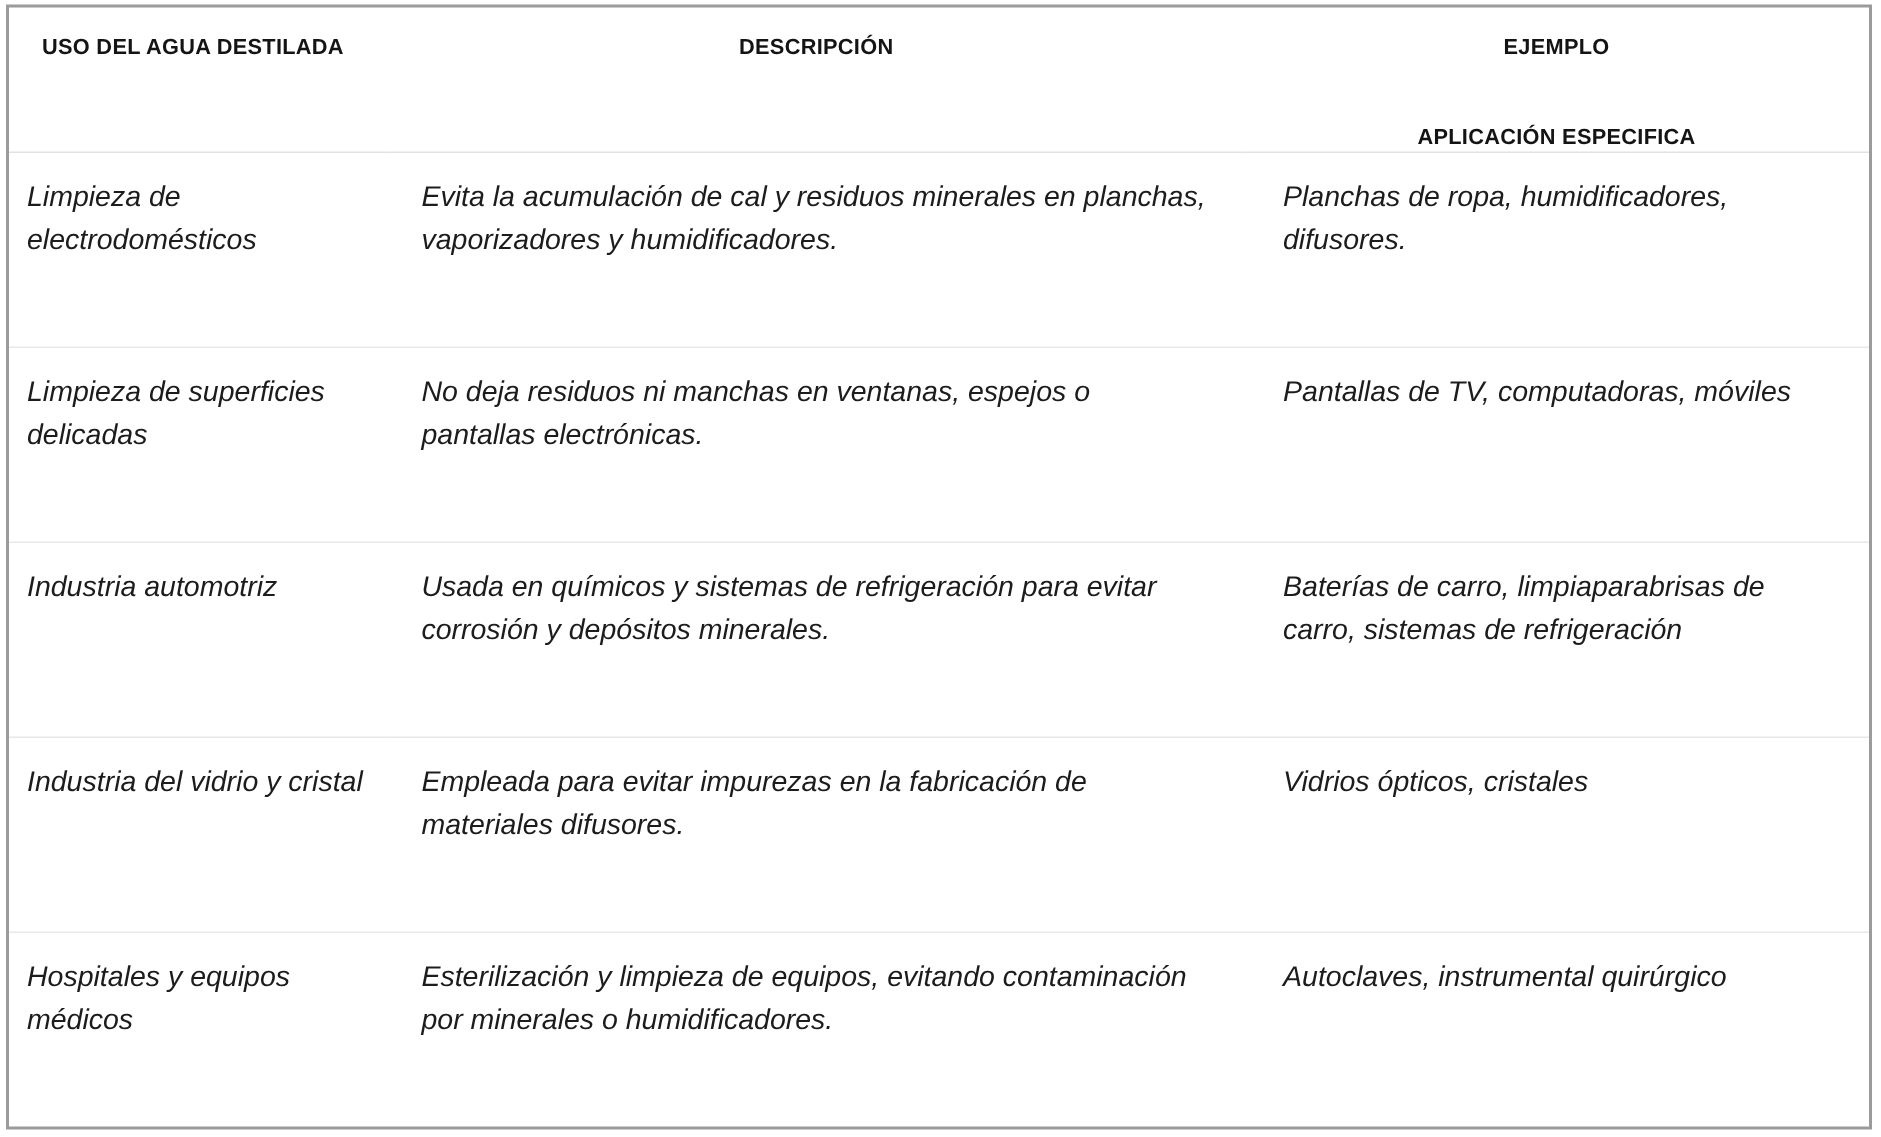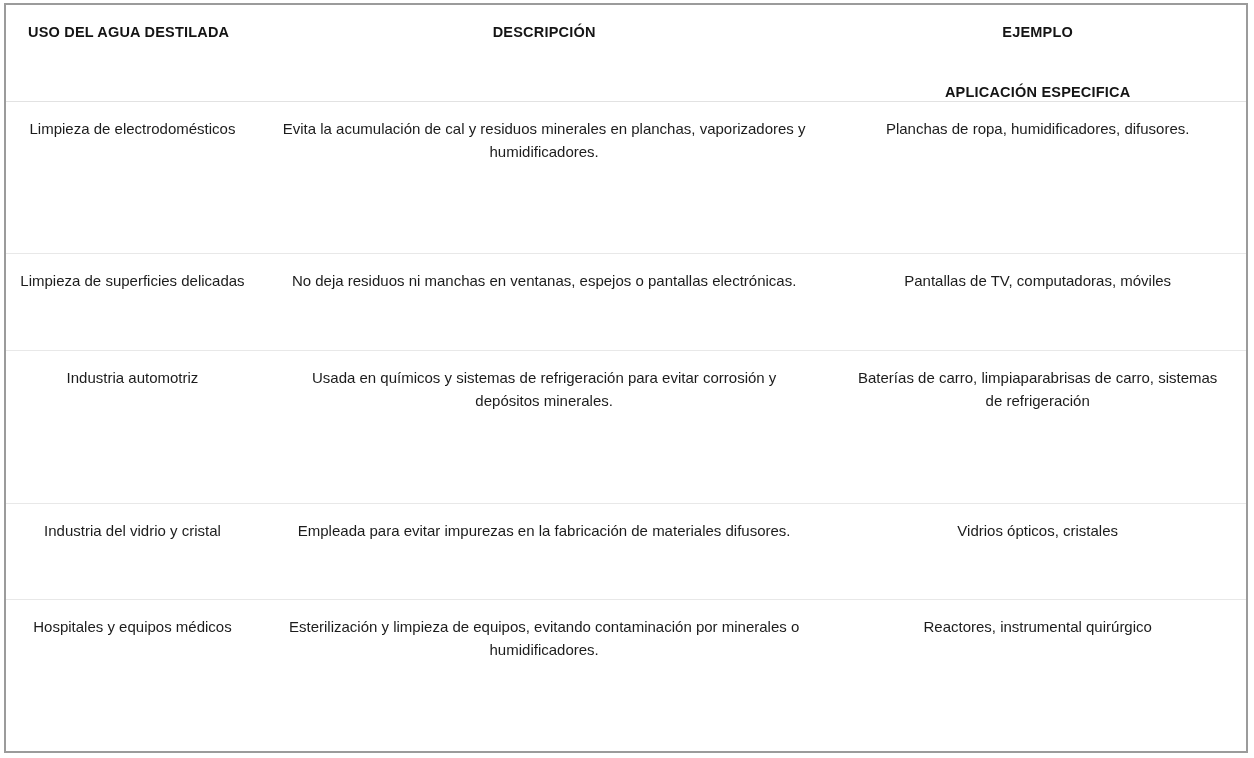--- a/index.html
+++ b/index.html
@@ -57,23 +57,23 @@
   }
   .head-line-2 {
     margin-top: 25px;
   }
 
   tbody td {
     padding: 0 8px;
     vertical-align: top;
     border-bottom: 1px solid #e8e8e8;
     color: #1c1c1c;
-    font-size: 15px;
+    font-size: 19px;
     line-height: 1.52;
-    text-align: center;
+    font-style: italic;
   }
   tbody tr:last-child td {
     border-bottom: none;
   }
   tbody td .cell-inner {
     padding-top: 16px;
   }
   tbody td.col-use .cell-inner {
     padding-left: 4px;
     padding-right: 4px;
@@ -157,18 +157,18 @@
           </td>
       </tr>
       <tr>
         <td class="col-use">
             <div class="cell-inner">Hospitales y equipos médicos</div>
           </td>
         <td class="col-desc">
             <div class="cell-inner">Esterilización y limpieza de equipos, evitando contaminación por minerales o humidificadores.</div>
           </td>
         <td class="col-ex">
-            <div class="cell-inner">Reactores, instrumental quirúrgico</div>
+            <div class="cell-inner">Autoclaves, instrumental quirúrgico</div>
           </td>
       </tr>
     </tbody>
   </table>
 </div>
 
 </body></html>

